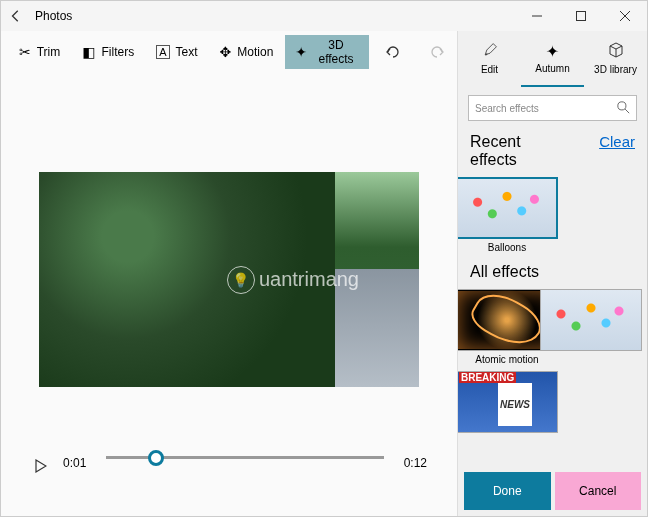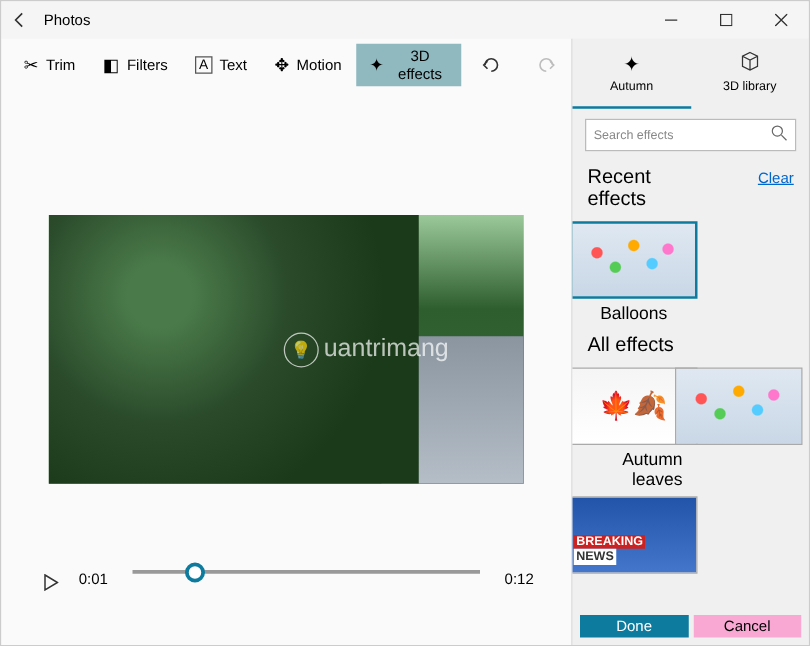--- a/index.html
+++ b/index.html
@@ -40,51 +40,51 @@
   .side-tabs { height: 56px; display:flex; }
   .stab { flex:1; display:flex; flex-direction:column; align-items:center; justify-content:center; gap:2px; font-size:10px; border-bottom:2px solid transparent; }
   .stab.active { border-bottom-color:#0d7b9e; }
   .stab-icon { font-size:16px; }
   
   .search-row { padding: 8px 10px 6px; }
   .search-box { width:100%; height:26px; border:1px solid #bbb; background:#fff; display:flex; align-items:center; padding:0 6px; font-size:10px; color:#888; justify-content:space-between; }
   
   .section-row { display:flex; justify-content:space-between; align-items:baseline; padding: 6px 12px 4px; }
   .section-title { font-size:16px; }
-  .clear-link { font-size:12px; color:#0066cc; text-decoration:underline;padding-left:42px; }
+  .clear-link { font-size:15px; color:#0066cc; text-decoration:underline;padding-left:42px; }
   
   .thumbs { padding: 4px 10px; display:flex; flex-wrap:wrap; gap:6px; }
   .thumb-card { width: 78px; display:flex; flex-direction:column; align-items:center; gap:3px; }
   .thumb { width:102px; height:62px; border:1px solid #aaa; background:#ddd; position:relative; overflow:hidden; }
   .thumb.selected { border:2px solid #0d7b9e; }
-  .thumb-label { font-size:14px; text-align:right; }
+  .thumb-label { font-size:10px; text-align:left; }
   
   
   .balloons { background:linear-gradient(#dfe8f2,#c9d7e6); }
   .balloons::after{content:"";position:absolute;inset:0;background:
     radial-gradient(circle at 20% 40%, #ff5555 4px, transparent 5px),
     radial-gradient(circle at 35% 60%, #55cc55 4px, transparent 5px),
     radial-gradient(circle at 50% 30%, #ffaa00 4px, transparent 5px),
     radial-gradient(circle at 65% 55%, #55ccff 4px, transparent 5px),
     radial-gradient(circle at 78% 35%, #ff77cc 4px, transparent 5px);}
   .atomic { background:#000; }
   .atomic::after{content:"";position:absolute;inset:0;background:
     radial-gradient(circle at 50% 50%, rgba(255,180,80,0.9) 2px, transparent 30px);
     border:1px solid transparent;
     box-shadow: inset 0 0 20px rgba(255,150,50,0.6);}
   .atomic .swirl{position:absolute;left:15%;top:15%;width:70%;height:70%;border:2px solid #ffae50;border-radius:50% 40% 60% 30%;transform:rotate(30deg);}
   .leaves { background:linear-gradient(#f5f5f5,#fff);}
   .leaves::after{content:"🍁🍂";position:absolute;inset:0;font-size:22px;display:flex;align-items:center;justify-content:center;}
   .breaking { background:linear-gradient(#2255aa,#4477cc);}
   .breaking .bn{position:absolute;left:2px;bottom:6px;right:2px;font-size:10px;font-weight:bold;}
   .breaking .bn .r{background:#cc2222;color:#fff;padding:0 2px;display:inline-block;}
-  .breaking .bn .w{background:#fff;color:#333;padding:1px 2px;display:inline-block;}
+  .breaking .bn .w{background:#fff;color:#333;padding:16px 2px;display:inline-block;font-style:italic;margin-left:39px;}
   
   .footer-btns { margin-top:auto; display:flex; padding:6px; gap:4px; }
-  .fbtn { flex:1; height:18px; border:none; font-size:12px; cursor:pointer; }
+  .fbtn { flex:1; height:38px; border:none; font-size:12px; cursor:pointer; }
   .fbtn.primary { background:#0d7b9e; color:#fff; }
   .fbtn.secondary { background:#f9a8d4; }
   
   .scroll { flex:1; overflow-y:auto; }
 </style>
 </head>
 <body>
 
 <div class="titlebar">
   <div class="back-btn">
@@ -171,20 +171,28 @@
       <span class="time">0:01</span>
       <div class="track">
         <div class="playhead"></div>
       </div>
       <span class="time">0:12</span>
     </div>
   </div>
 
   <div class="sidebar">
     <div class="side-tabs">
+      <div class="stab">
+        <span class="stab-icon">
+          <svg width="16" height="16" viewBox="0 0 16 16">
+              <path d="M2 14 L4 8 L12 0 L16 4 L8 12 Z M2 14 L4 14 L4 12" stroke="#333" fill="none" stroke-width="1" transform="scale(0.8) translate(2,2)"></path>
+            </svg>
+        </span>
+        <span>Edit</span>
+      </div>
       <div class="stab active">
         <span class="stab-icon">✦</span>
         <span>Autumn</span>
       </div>
       <div class="stab">
         <span class="stab-icon">
           <svg width="16" height="16" viewBox="0 0 16 16">
               <path d="M8 1 L14 4 L14 12 L8 15 L2 12 L2 4 Z M2 4 L8 7 L14 4 M8 7 L8 15" stroke="#333" fill="none" stroke-width="1"></path>
             </svg>
         </span>
@@ -214,22 +222,24 @@
           <div class="thumb selected balloons"></div>
           <div class="thumb-label">Balloons</div>
         </div>
       </div>
 
       <div class="section-row">
         <span class="section-title">All effects</span>
       </div>
       <div class="thumbs">
         <div class="thumb-card">
-          <div class="thumb leaves"></div>
-          <div class="thumb-label">Autumn leaves</div>
+          <div class="thumb atomic">
+              <div class="swirl"></div>
+            </div>
+          <div class="thumb-label">Atomic motion</div>
         </div>
         <div class="thumb-card">
           <div class="thumb balloons"></div>
           <div class="thumb-label"></div>
         </div>
         <div class="thumb-card">
           <div class="thumb breaking">
             <div class="bn"><span class="r">BREAKING</span><br><span class="w">NEWS</span></div>
           </div>
           <div class="thumb-label"></div>

